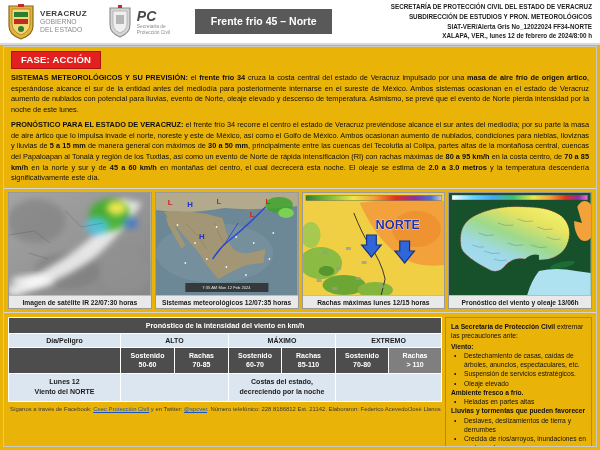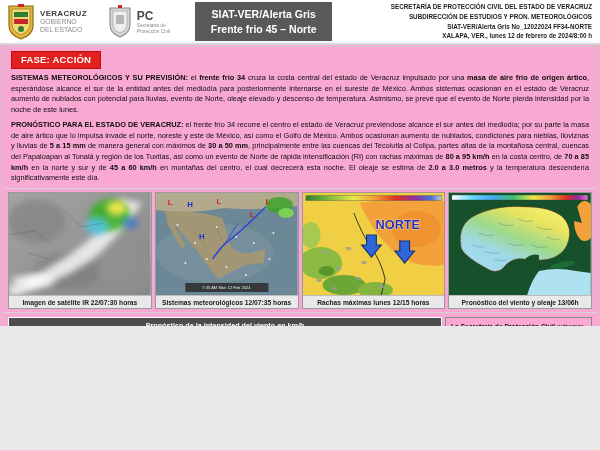--- a/index.html
+++ b/index.html
@@ -1,24 +1,24 @@
 <!DOCTYPE html>
 <html><head>
 <meta charset="utf-8">
 <style>
   * { margin:0; padding:0; box-sizing:border-box; }
   html,body { background:#e9e9e9; }
-  .page { width:600px; height:326px; background:#f9a8d4; font-family:"Liberation Sans",sans-serif; color:#111; overflow:hidden; position:relative; }
+  .page { width:600px; height:450px; background:#eab308; font-family:"Liberation Sans",sans-serif; color:#111; overflow:hidden; position:relative; }
 
   
   .hdr { display:flex; align-items:center; height:45px; padding:2px 6px; gap:6px; border-bottom:2px solid #d8d8d8; background:#fff; }
   .logo { display:flex; align-items:center; gap:4px; }
   .logo1-l1 { font-size:8px; font-weight:bold; color:#3c3c3c; letter-spacing:.3px; }
   .logo1-l2 { font-size:6.8px; color:#8a8a8a; line-height:1.15; }
-  .pc-abbr { font-size:12px; font-weight:bold; color:#4a4a4a; }
+  .pc-abbr { font-size:14px; font-weight:bold; color:#4a4a4a;font-style:italic; }
   .pc-sub { font-size:4.8px; color:#8a8a8a; width:42px; line-height:1.2; }
   .titlebox { background:#595959; color:#fff; font-weight:bold; font-size:10.5px; text-align:center; padding:5px 16px; line-height:1.4; margin-left:10px; white-space:nowrap; }
   .hright { flex:1; text-align:right; font-size:6.3px; font-weight:bold; color:#1c1c1c; line-height:1.55; padding-right:2px; }
 
   
   .content { margin:1px 3px 0 3px; border:1px solid #c9c9c9; height:401px; overflow:hidden; }
 
   .phase { display:inline-block; background:#e2201d; border:1px solid #b01212; color:#fff; font-weight:bold; font-size:9.5px; padding:2px 9px 3px; margin:4px 0 1px 7px; letter-spacing:.2px; }
 
   .para { margin:3px 7px 4px; font-size:7.35px; line-height:1.46; text-align:justify; color:#0d0d0d; }
@@ -82,21 +82,20 @@
         <rect x="9" y="10" width="8" height="9" fill="#b5b5b5"></rect>
         <rect x="11" y="0" width="4" height="3" fill="#c62828"></rect>
       </svg>
       <div>
         <div class="pc-abbr">PC</div>
         <div class="pc-sub">Secretaría de Protección Civil</div>
       </div>
     </div>
 
     <div class="titlebox">
-      <div>SIAT-VER/Alerta Gris</div>
       <div>Frente frio 45 – Norte</div>
     </div>
 
     <div class="hright">
       <div>SECRETARÍA DE PROTECCIÓN CIVIL DEL ESTADO DE VERACRUZ</div>
       <div>SUBDIRECCIÓN DE ESTUDIOS Y PRON. METEOROLÓGICOS</div>
       <div>SIAT-VER/Alerta Gris No_12022024 FF34-NORTE</div>
       <div>XALAPA, VER., lunes 12 de febrero de 2024/8:00 h</div>
     </div>
   </header>

